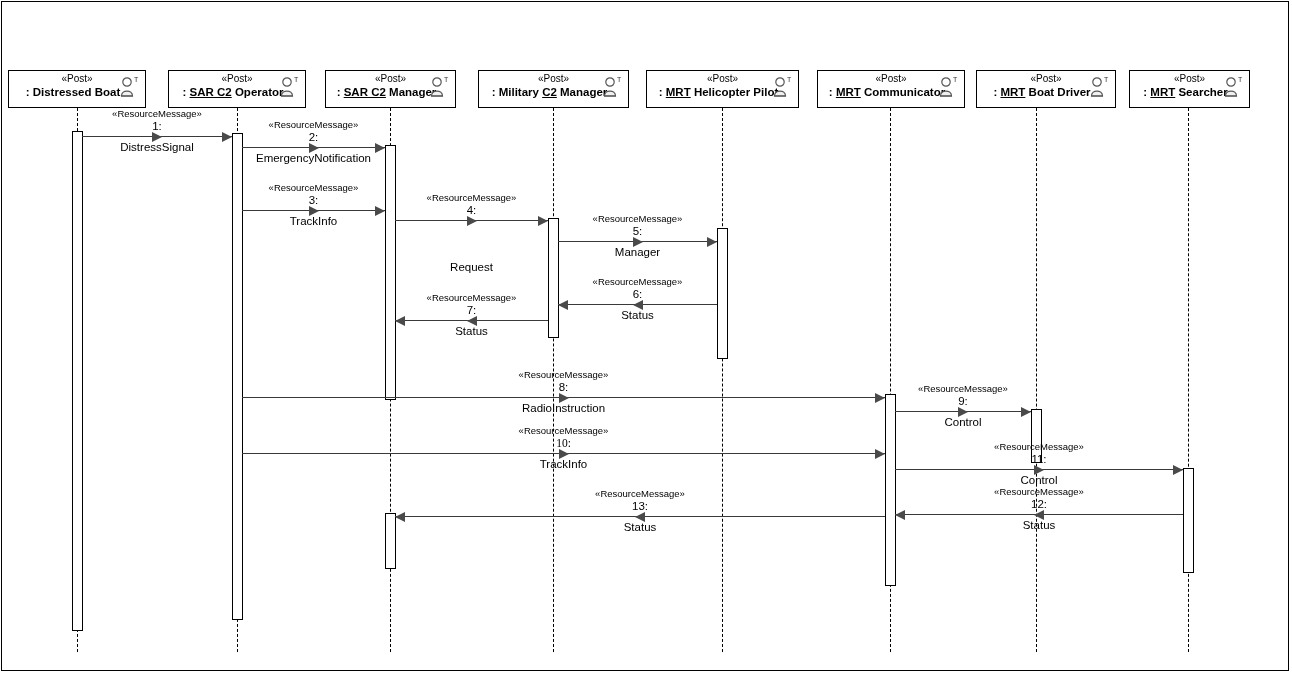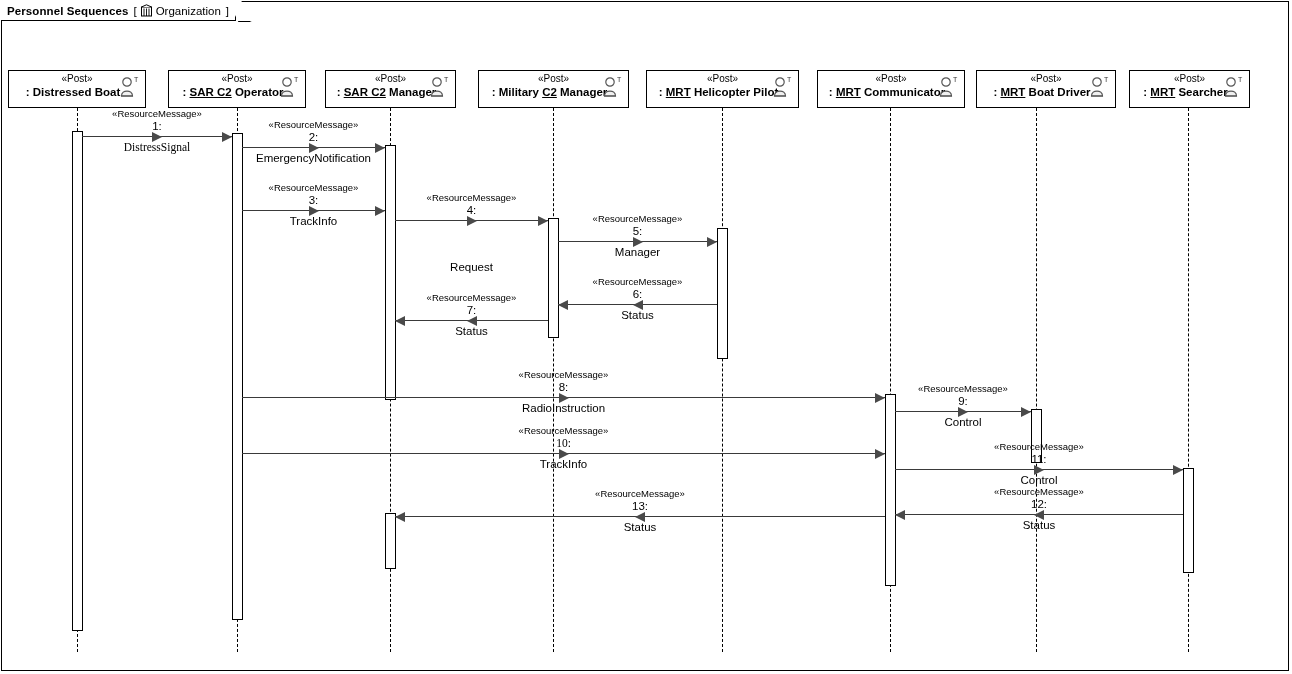--- a/index.html
+++ b/index.html
@@ -43,35 +43,20 @@
   .msg-seq{font-size:11.5px;}
   .msg-name{font-size:11.5px;}
 </style>
 </head>
 <body>
 
 <div id="canvas">
 
   <div class="frame-border"></div>
 
-  <div class="frame-tab">
-    <span class="frame-title">Personnel Sequences</span>
-    <span class="frame-bracket">[</span>
-    <span class="org-icon">
-      <svg viewBox="0 0 13 13" width="13" height="13">
-        <rect x="1.5" y="3" width="10" height="9" fill="#fff" stroke="#000" stroke-width="1"></rect>
-        <path d="M1.5 3 L6.5 0.8 L11.5 3" fill="#fff" stroke="#000" stroke-width="1"></path>
-        <line x1="4" y1="4.5" x2="4" y2="12" stroke="#000" stroke-width="0.9"></line>
-        <line x1="6.5" y1="4.5" x2="6.5" y2="12" stroke="#000" stroke-width="0.9"></line>
-        <line x1="9" y1="4.5" x2="9" y2="12" stroke="#000" stroke-width="0.9"></line>
-      </svg>
-    </span>
-    <span class="frame-param">Organization</span>
-    <span class="frame-bracket">]</span>
-  </div>
 
   <div id="layer">
       <div class="lifeline" style="left: 77px; top: 108px; height: 544px;"></div>
       <div class="head" style="left: 8px; top: 70px; width: 138px;">
         <div class="stereo">«Post»</div>
         <div class="lname">: Distressed Boat</div>
         <svg class="actor-ico" viewBox="0 0 22 26">
           <circle cx="8" cy="7" r="4.2" fill="#fff" stroke="#555" stroke-width="1.2"></circle>
           <path d="M2.5 21 C2.5 14.5 13.5 14.5 13.5 21 Z" fill="#f0f0f0" stroke="#555" stroke-width="1.2"></path>
           <line x1="2" y1="21" x2="14" y2="21" stroke="#555" stroke-width="1.2"></line>
@@ -163,21 +148,21 @@
       <div class="activation" style="left: 717px; top: 228px; height: 131px;"></div>
       <div class="activation" style="left: 885px; top: 394px; height: 192px;"></div>
       <div class="activation" style="left: 1031px; top: 409px; height: 54px;"></div>
       <div class="activation" style="left: 1183px; top: 468px; height: 105px;"></div>
       <div style="position: absolute; left: 0px; top: 0px;">
         <div class="msgline" style="left: 82px; top: 136px; width: 150px;"></div>
         <div class="arrowhead arrow-r" style="top: 132px; left: 222px;"></div>
         <div class="arrowhead arrow-r" style="top: 132px; left: 152px;"></div>
         <div class="msglabel msg-stereo" style="left: 47px; top: 108px; width: 220px;">«ResourceMessage»</div>
         <div class="msglabel msg-seq" style="left: 47px; top: 120px; width: 220px;">1:</div>
-        <div class="msglabel msg-name" style="left: 47px; top: 141px; width: 220px; font-family: Liberation Serif, serif;">DistressSignal</div>
+        <div class="msglabel msg-name" style="left: 47px; top: 141px; width: 220px;">DistressSignal</div>
       </div>
       <div style="position: absolute; left: 0px; top: 0px;">
         <div class="msgline" style="left: 242px; top: 147px; width: 143px;"></div>
         <div class="arrowhead arrow-r" style="top: 143px; left: 375px;"></div>
         <div class="arrowhead arrow-r" style="top: 143px; left: 308.5px;"></div>
         <div class="msglabel msg-stereo" style="left: 203.5px; top: 119px; width: 220px;">«ResourceMessage»</div>
         <div class="msglabel msg-seq" style="left: 203.5px; top: 131px; width: 220px;">2:</div>
         <div class="msglabel msg-name" style="left: 203.5px; top: 152px; width: 220px;">EmergencyNotification</div>
       </div>
       <div style="position: absolute; left: 0px; top: 0px;">

